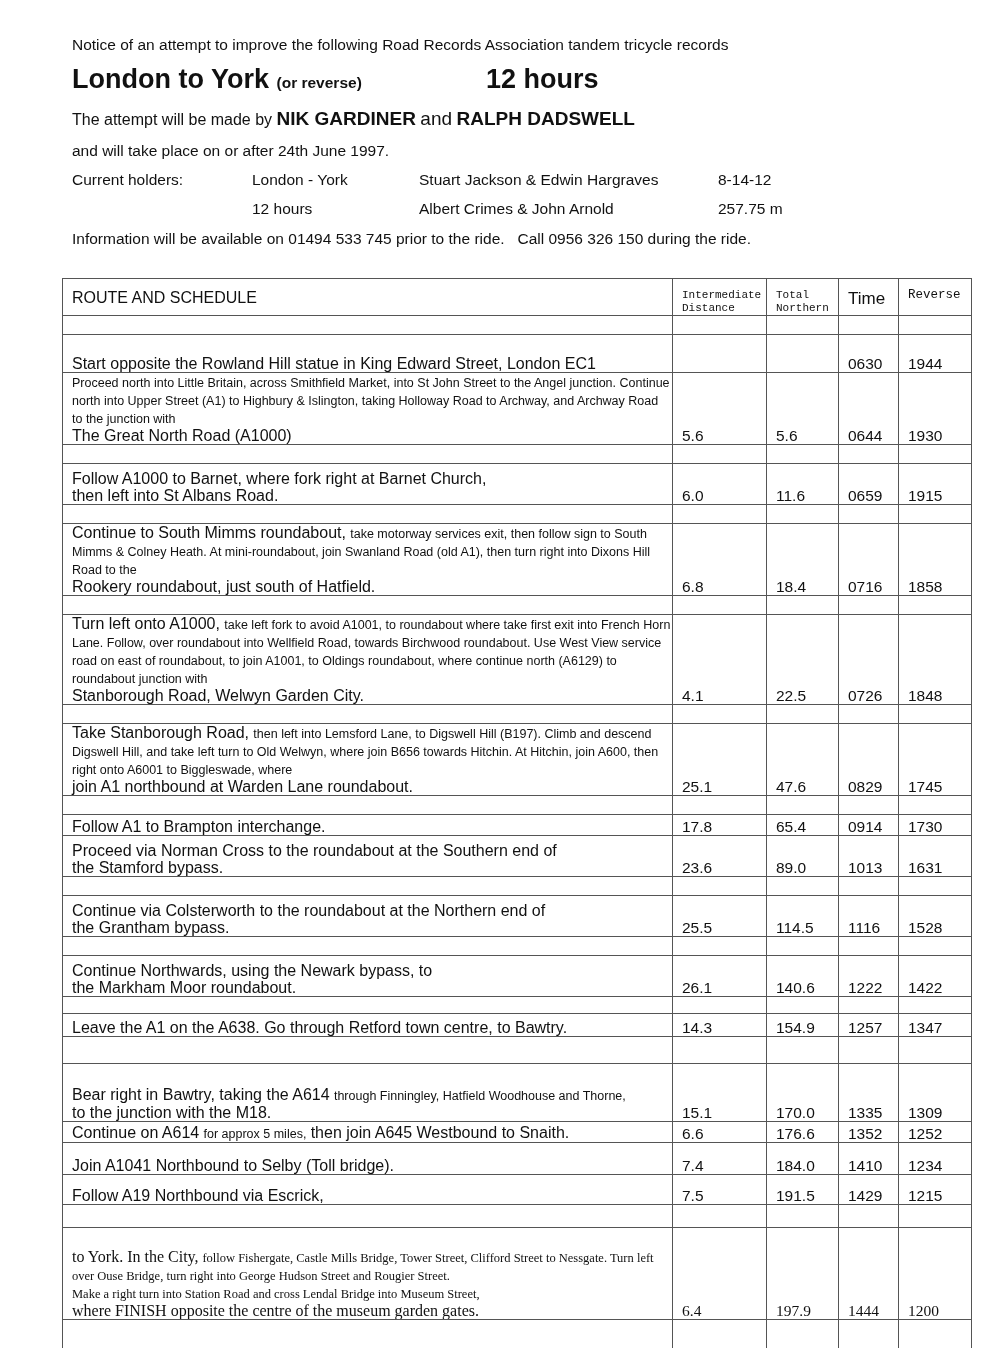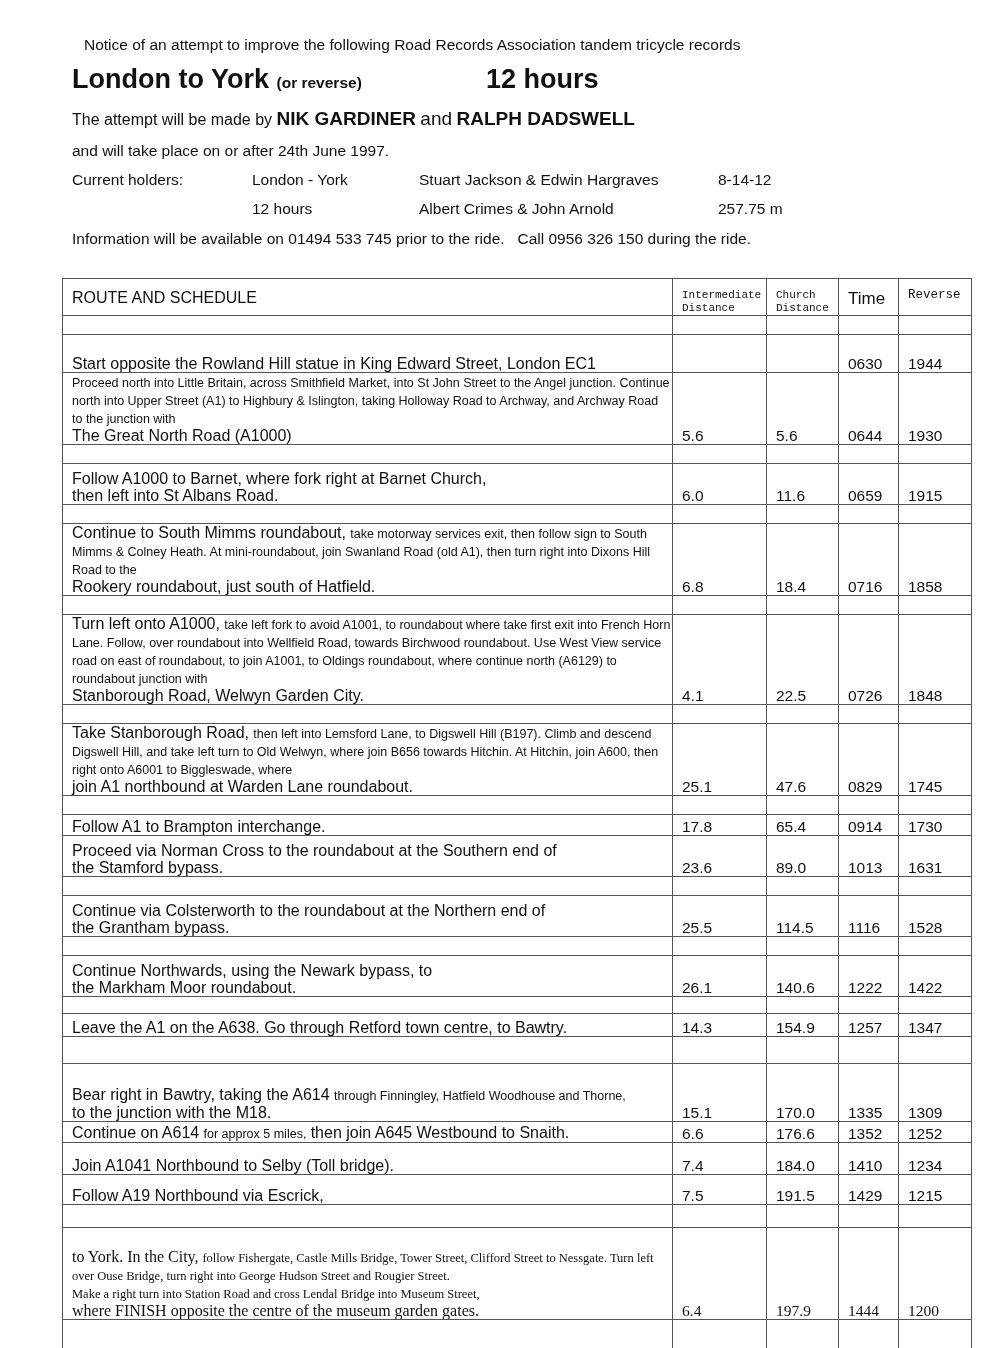--- a/index.html
+++ b/index.html
@@ -1,19 +1,19 @@
 <!DOCTYPE html>
 <html><head>
 <meta charset="utf-8">
 <style>
   html, body { margin: 0; padding: 0; background: #ffffff; }
   body { width: 1000px; height: 1348px; position: relative; overflow: hidden;
          font-family: "Liberation Sans", sans-serif; color: #111; }
   .hdr { position: absolute; left: 72px; white-space: nowrap; }
-  .l1 { top: 36px; font-size: 15.5px; margin-left: 12px; }
+  .l1 { top: 36px; font-size: 15.5px; }
   .title { top: 64px; font-size: 27px; font-weight: bold; }
   .title .small { font-size: 15.5px; font-weight: bold; }
   .title .hours { position: absolute; left: 414px; top: 0; }
   .l3 { top: 108px; font-size: 16px; }
   .l3 b { font-size: 19px; }
   .l4 { top: 142px; font-size: 15.5px; }
   .holders { position: absolute; left: 72px; font-size: 15.5px; white-space: nowrap; }
   .holders span { position: absolute; top: 0; }
   .h1 { top: 171px; }
   .h2 { top: 200px; }
@@ -79,21 +79,21 @@
       <col class="c-time">
       <col class="c-rev">
   </colgroup>
   <tbody id="sched-body">
     <tr class="head" style="height:29px">
       <td><span class="big">ROUTE AND SCHEDULE</span></td>
       <td>
           <span class="hsmall">Intermediate Distance</span>
         </td>
       <td>
-          <span class="hsmall">Church Distance</span>
+          <span class="hsmall">Total Northern</span>
         </td>
       <td><span class="hbig">Time</span></td>
       <td>
           <span class="hsmall" style="font-size:12.5px">Reverse</span>
         </td>
     </tr>
   <tr style="height: 19px;">
         <td></td>
         <td></td>
         <td></td>

